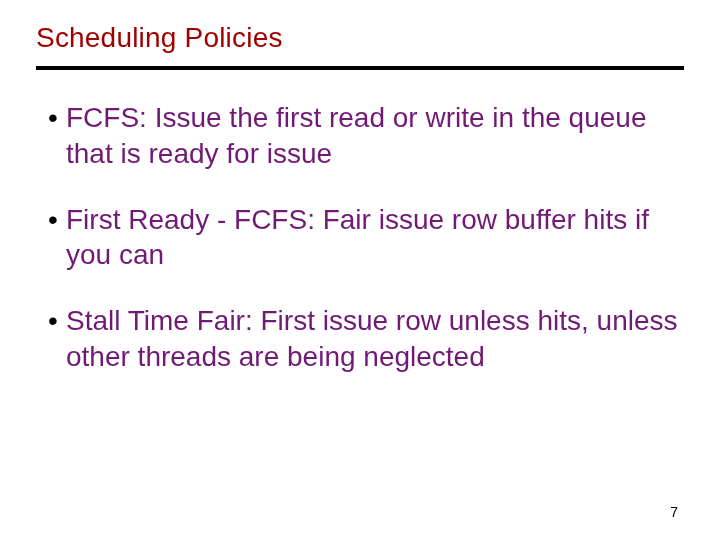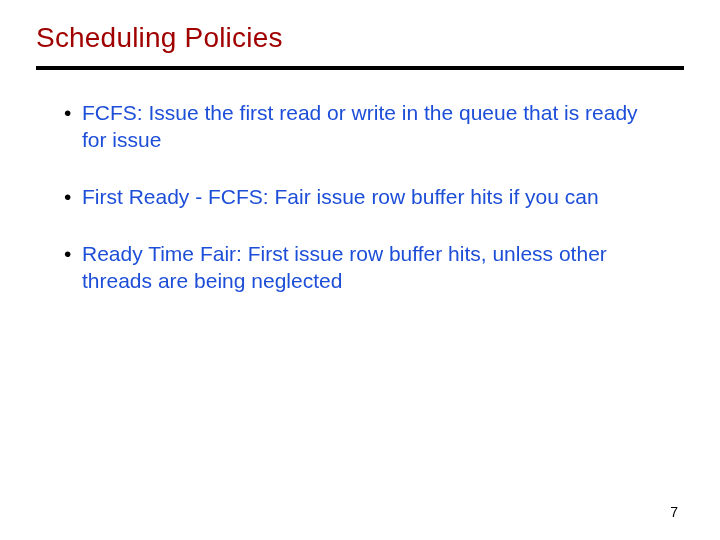--- a/index.html
+++ b/index.html
@@ -27,26 +27,26 @@
     margin: 0 0 12px 0;
     letter-spacing: 0.2px;
   }
   .rule {
     border: none;
     border-top: 4px solid #000000;
     margin: 0 0 30px 0;
     width: 100%;
   }
   .bullets {
-    margin: 16px;
+    margin: 0;
     padding: 0 6px 0 12px;
     list-style: none;
-    font-size: 21px;
+    font-size: 28px;
     line-height: 1.28;
-    color: #1d4ed8;
+    color: #701a75;
   }
   .bullets > li {
     position: relative;
     padding-left: 18px;
     margin-bottom: 30px;
   }
   .bullets > li::before {
     content: "•";
     position: absolute;
     left: 0;
@@ -63,16 +63,16 @@
 </style>
 </head>
 <body>
 
 <div class="slide">
   <h1 class="title">Scheduling Policies</h1>
   <hr class="rule">
   <ul class="bullets">
     <li>FCFS: Issue the first read or write in the queue that is ready for issue</li>
     <li>First Ready - FCFS: Fair issue row buffer hits if you can</li>
-    <li>Ready Time Fair: First issue row buffer hits, unless other threads are being neglected</li>
+    <li>Stall Time Fair: First issue row unless hits, unless other threads are being neglected</li>
   </ul>
   <div class="pagenum">7</div>
 </div>
 
 </body></html>

